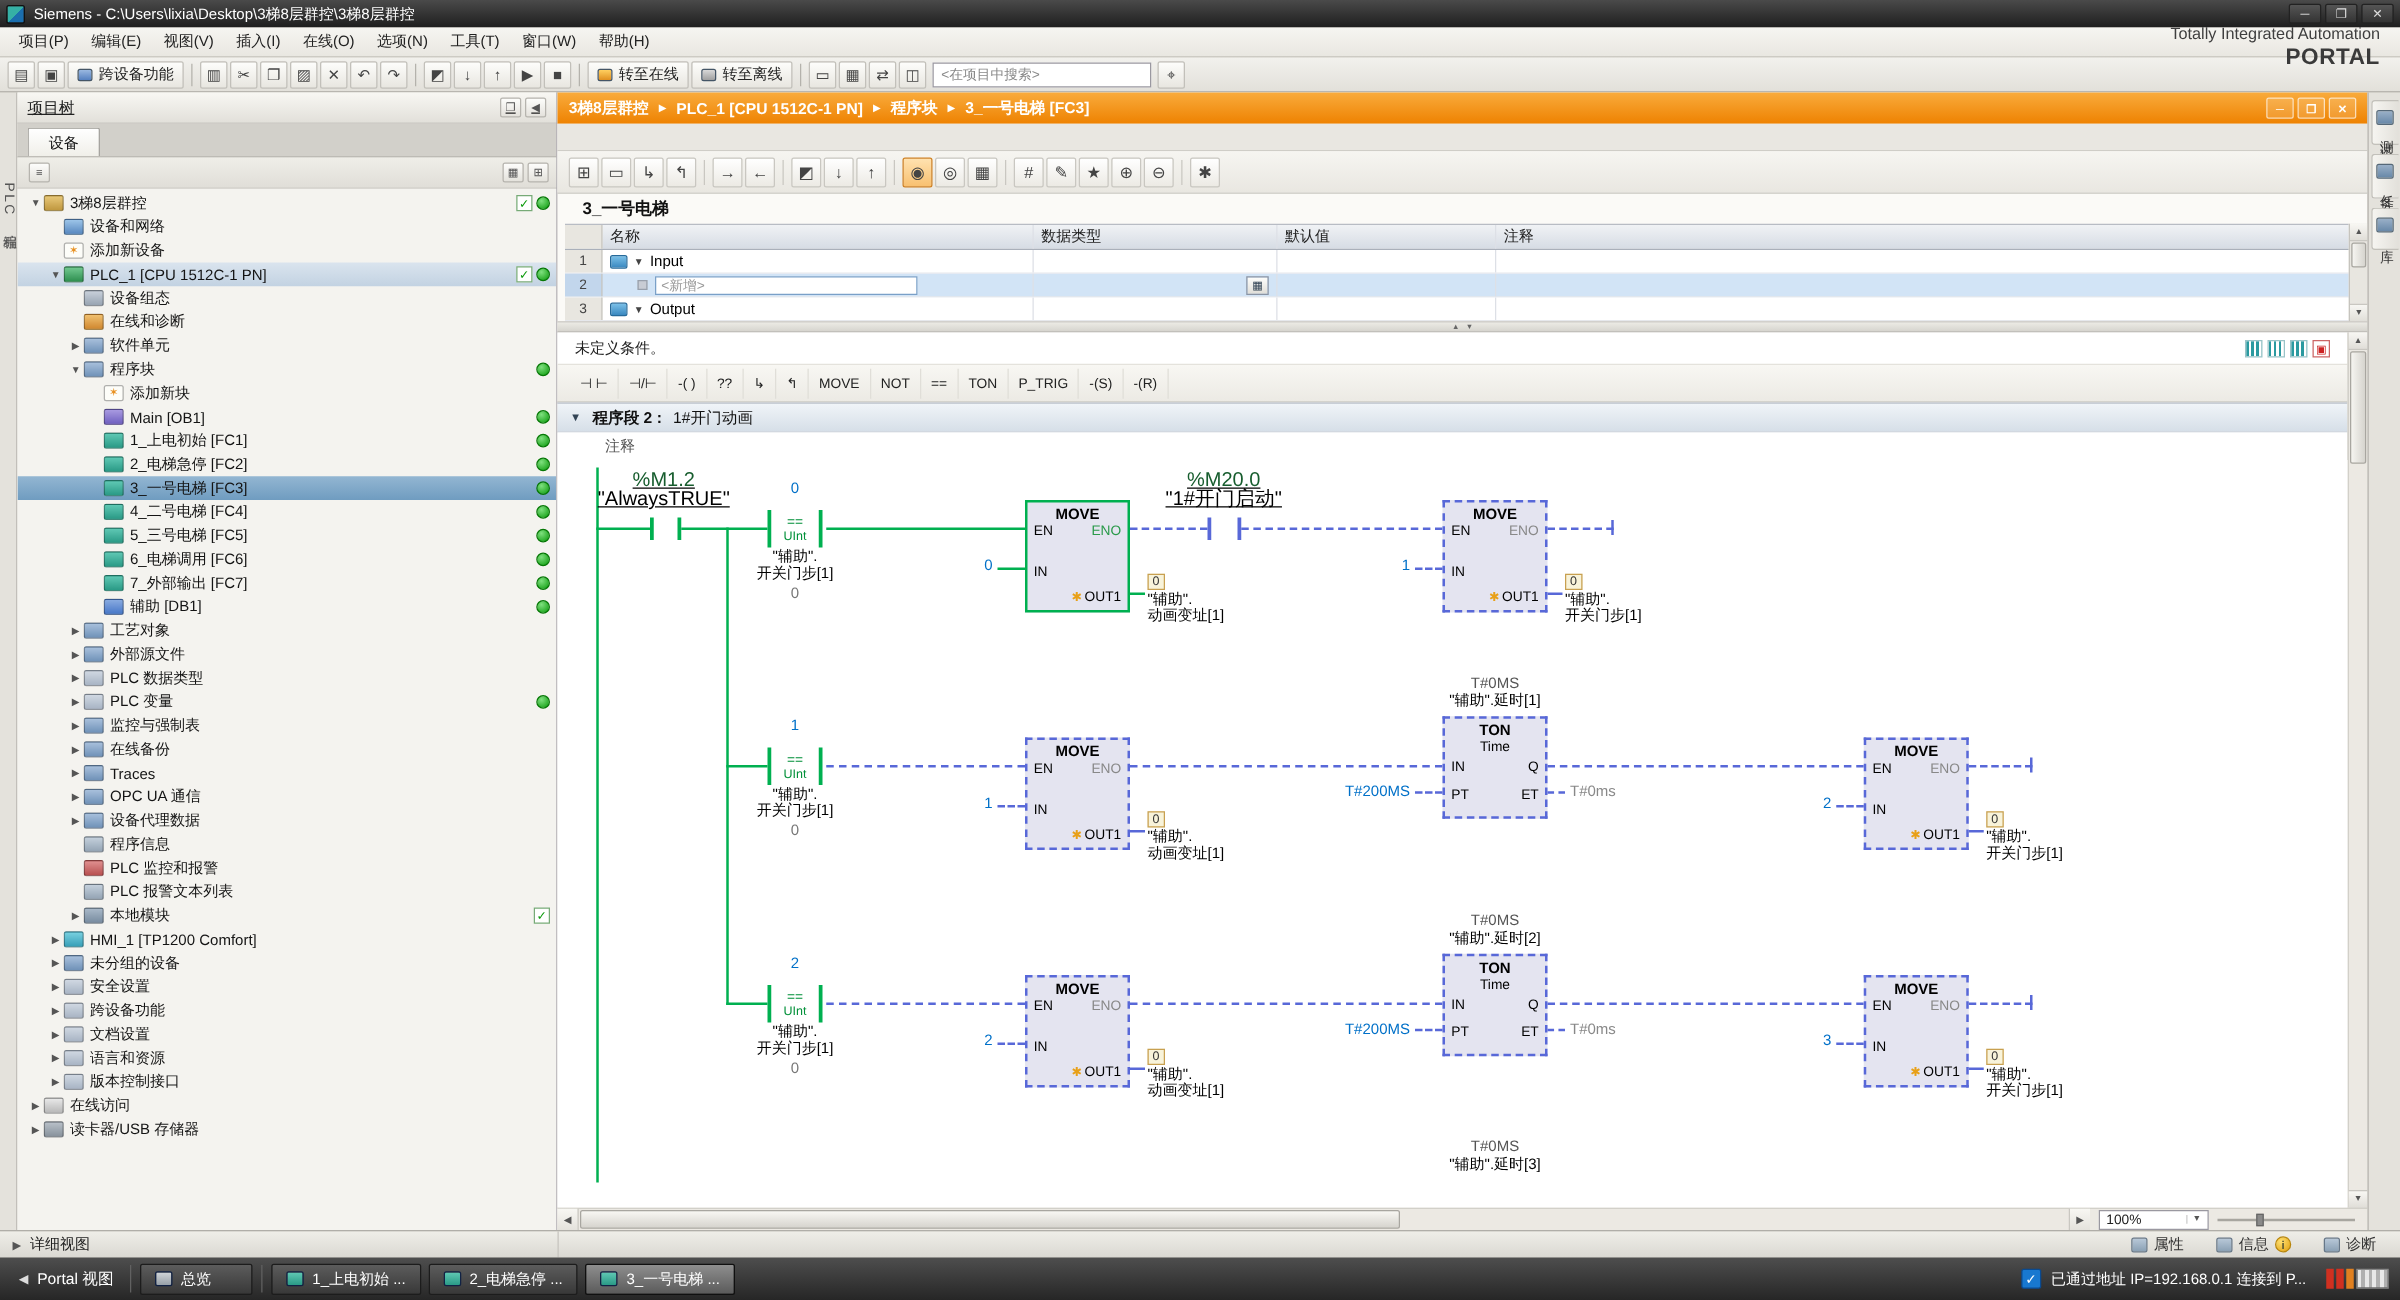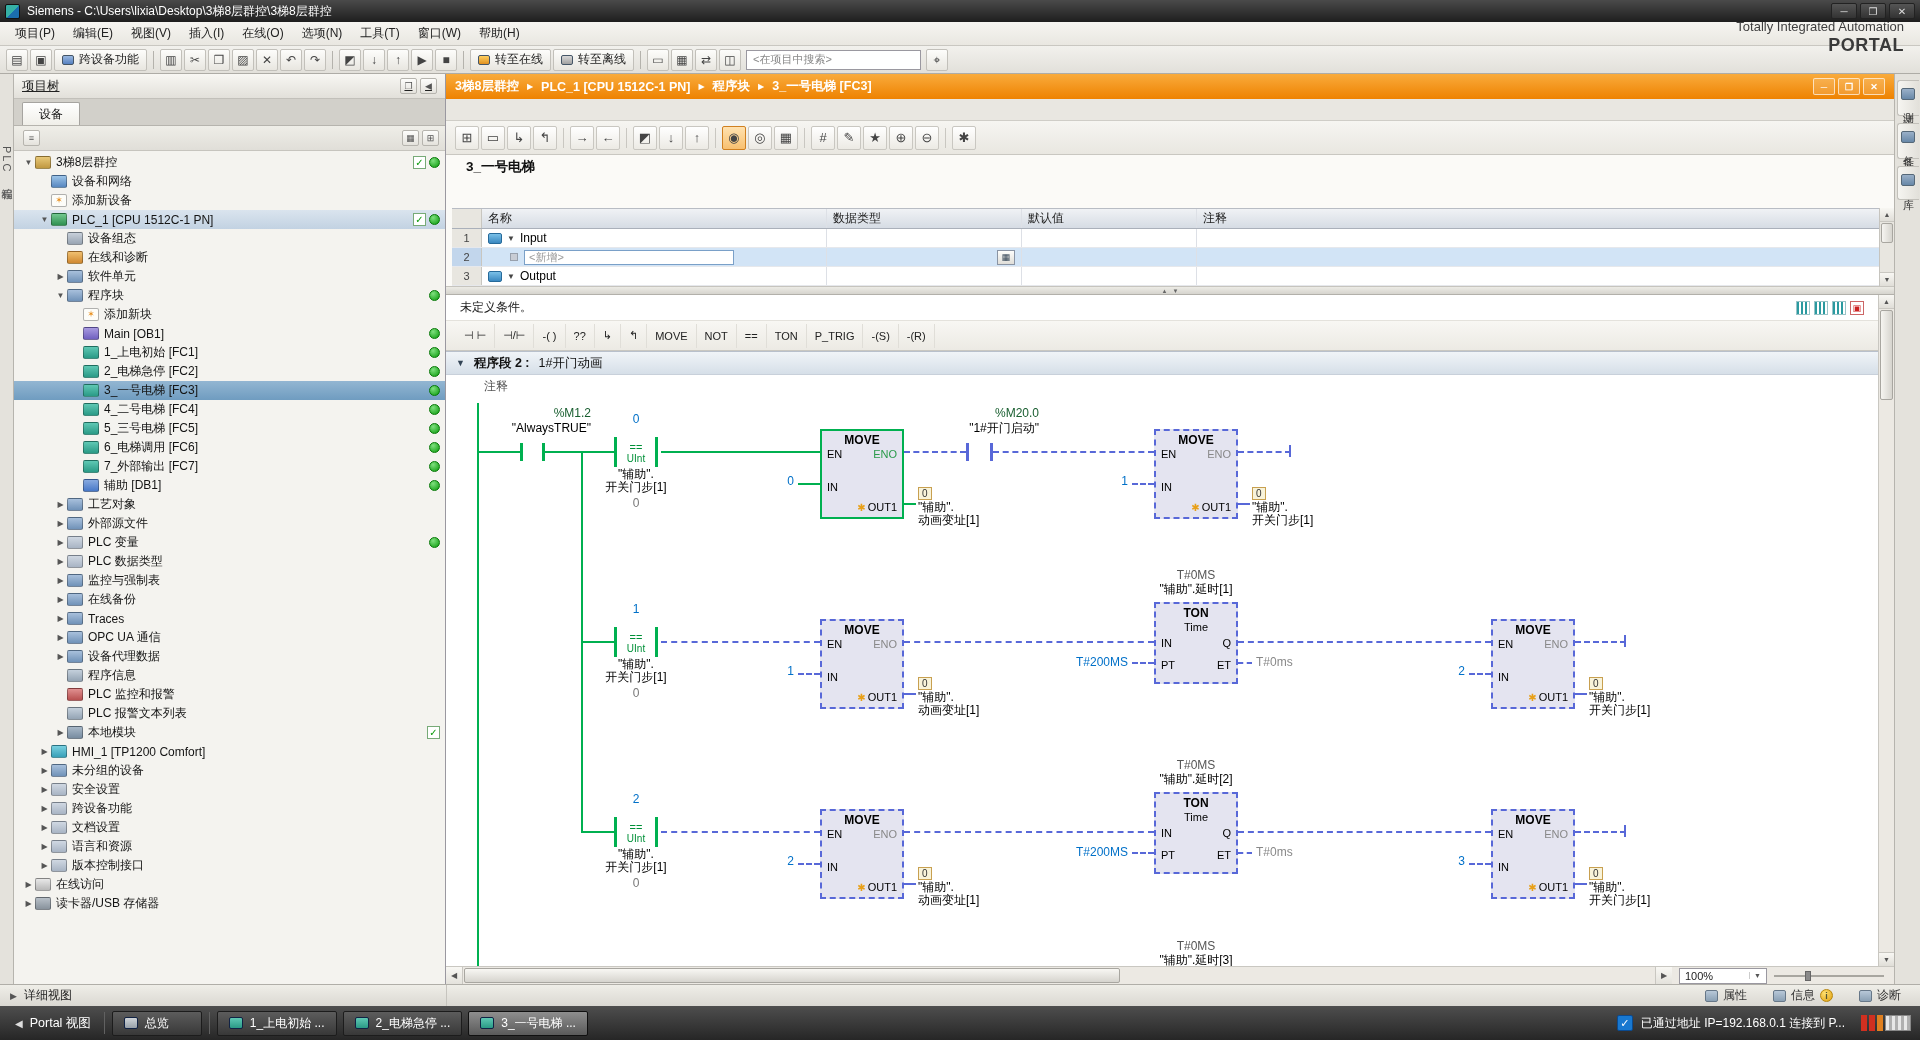--- a/index.html
+++ b/index.html
@@ -90,21 +90,21 @@
   .ed-winbtns { margin-left:auto; display:flex; gap:3px; }
   .ewbtn { width:22px; height:17px; border:1px solid rgba(255,255,255,.65); display:flex; align-items:center; justify-content:center; font-size:9px; color:#fff; background:rgba(255,255,255,.14); border-radius:2px; }
   .ed-gap { height:22px; background:#e9e7e1; border-bottom:1px solid #cfcdc7; flex:none; }
   .ed-toolbar { height:34px; background:linear-gradient(#f6f5f1,#e9e7e1); border-bottom:1px solid #c9c7c1; display:flex; align-items:center; padding:0 9px; gap:2px; flex:none; }
   .eicon { width:24px; height:24px; border:1px solid #c9c7c1; border-radius:2px; background:linear-gradient(#ffffff,#eceae4); display:flex; align-items:center; justify-content:center; font-size:13px; color:#444; flex:none; }
   .eicon[data-active="true"] { background:linear-gradient(#ffe2b0,#f8c070); border-color:#d08020; }
   .eicon[data-sep="1"] { width:1px; height:20px; border:none; border-radius:0; background:#c9c7c1; margin:0 4px; }
   .block-title { height:24px; display:flex; align-items:center; padding-left:20px; font-size:13.5px; font-weight:bold; color:#111; flex:none; }
 
   
-  .iface { display:flex; flex:none; padding-left:6px;margin-top:29px; }
+  .iface { display:flex; flex:none; padding-left:6px; }
   .iface-table { flex:1; border-top:1px solid #b8bcc4; }
   .irow { display:flex; height:19px; font-size:12px; background:#fff; border-bottom:1px solid #e6e8ec; align-items:stretch; }
   .irow.head { height:20px; background:linear-gradient(#f0f2f5,#d6dce4); border-bottom:1px solid #aab0ba; font-size:12px; color:#222; }
   .ic { display:flex; align-items:center; padding:0 6px; border-right:1px solid #dde0e6; overflow:hidden; white-space:nowrap; }
   .ic.num { width:30px; background:#e8e6e0; justify-content:center; color:#444; font-size:11px; border-right:1px solid #c8c6c0; }
   .ic.name { width:345px; }
   .ic.type { width:195px; }
   .ic.def  { width:175px; }
   .ic.comm { flex:1; border-right:none; }
   .irow.sel { background:#d2e4f6; }
@@ -137,21 +137,21 @@
   .net-comment { height:22px; background:#fff; display:flex; align-items:center; padding-left:38px; font-size:12px; color:#555; flex:none; }
 
   
   .ladder-canvas { flex:1; position:relative; overflow:hidden; background:#fff; }
   .wh { position:absolute; height:0; border-top:2px solid #00b050; }
   .wh.d { border-top:2px dashed #5868d8; }
   .wv { position:absolute; width:0; border-left:2px solid #00b050; }
   .tick { position:absolute; width:2px; height:12px; background:#5868d8; }
   .cbar { position:absolute; width:3px; height:18px; background:#00b050; }
   .cbar.b { background:#5868d8; }
-  .lad-lab { position:absolute; text-align:right; font-size:12px; line-height:15px; }
+  .lad-lab { position:absolute; text-align:center; font-size:16px; line-height:15px;text-decoration:underline; }
   .lad-lab .addr { color:#175d2e; }
   .lad-lab .opname { color:#000; }
   .cval { position:absolute; text-align:center; font-size:12px; color:#0070c8; }
   .csym { position:absolute; width:44px; height:30px; border-left:3px solid #00b050; border-right:3px solid #00b050; display:flex; flex-direction:column; align-items:center; justify-content:center; }
   .cop { font-size:11px; color:#009038; line-height:12px; }
   .ctype { font-size:10px; color:#009038; line-height:11px; }
   .copr { position:absolute; text-align:center; font-size:12px; color:#000; line-height:13px; }
   .ccur { position:absolute; text-align:center; font-size:12px; color:#777; }
   .fbox { position:absolute; width:84px; height:90px; background:#e4e4f0; border:2px solid #00b050; }
   .fbox.off { border-color:#5868d8; border-style:dashed; }
@@ -531,35 +531,35 @@
             <span class="ticon" data-icon="folder"></span>
             <span class="tlabel">外部源文件</span>
             <span class="badges">
               
               
             </span>
           </div>
 
           <div class="trow" data-ind="2">
             <span class="arrow" data-arrow="right"></span>
+            <span class="ticon" data-icon="datatype"></span>
+            <span class="tlabel">PLC 数据类型</span>
+            <span class="badges">
+              
+              
+            </span>
+          </div>
+
+          <div class="trow" data-ind="2">
+            <span class="arrow" data-arrow="right"></span>
             <span class="ticon" data-icon="tags"></span>
             <span class="tlabel">PLC 变量</span>
             <span class="badges">
 
               <span class="badge" data-badge="dot"></span>
-            </span>
-          </div>
-
-          <div class="trow" data-ind="2">
-            <span class="arrow" data-arrow="right"></span>
-            <span class="ticon" data-icon="datatype"></span>
-            <span class="tlabel">PLC 数据类型</span>
-            <span class="badges">
-              
-              
             </span>
           </div>
 
           <div class="trow" data-ind="2">
             <span class="arrow" data-arrow="right"></span>
             <span class="ticon" data-icon="folder"></span>
             <span class="tlabel">监控与强制表</span>
             <span class="badges">
               
               

